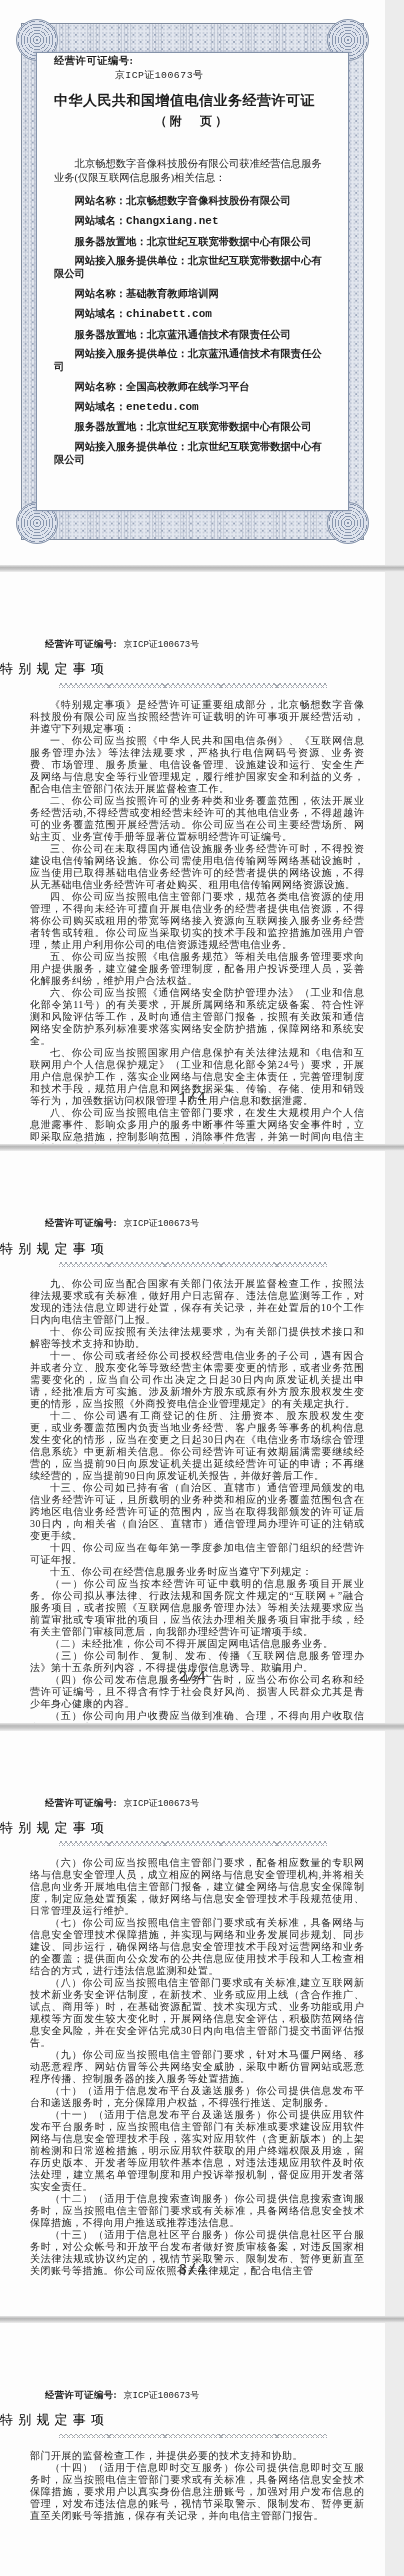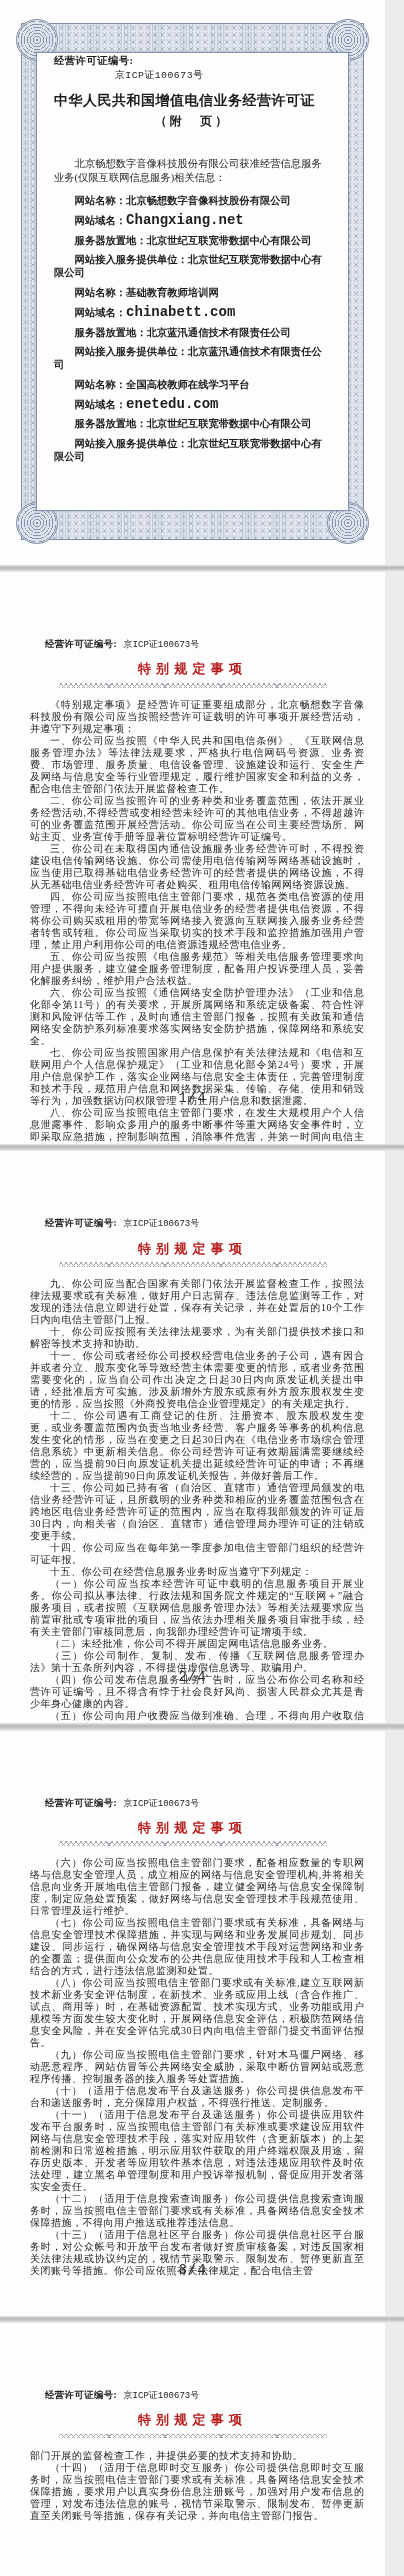--- a/index.html
+++ b/index.html
@@ -58,30 +58,30 @@
   .cover-title{
     margin:10.3px 0 0;text-align:left;font-size:14px;font-weight:bold;
     letter-spacing:0.5px;line-height:17.5px;
   }
   .cover-subtitle{
     margin:5.2px 0 0;text-align:center;font-size:12px;font-weight:bold;letter-spacing:3.1px;
   }
   .cover-intro{margin:29px 0 0;text-indent:2em;line-height:14px;}
   .cover-fields{margin-top:9.3px;}
   .cover-fields p{margin:6.7px 0 0;text-indent:2em;line-height:13px;font-weight:bold;}
-  .mono{font-family:"Liberation Mono","DejaVu Sans Mono",monospace;font-size:14px;text-align:right;}
+  .mono{font-family:"Liberation Mono","DejaVu Sans Mono",monospace;font-size:11px;text-align:right;}
 
   
   .prov-header{padding:66px 0 0 45px;font-size:9.3px;white-space:nowrap;}
   .prov-lic-label{font-weight:bold;letter-spacing:0.5px;}
   .prov-lic-no{margin-left:4.1px;font-size:9px;
     font-family:"Liberation Mono","DejaVu Sans Mono",monospace;}
   .prov-title{
-    margin:9.3px 0 0;text-align:center;font-size:13px;font-weight:bold;
-    letter-spacing:5.2px;color:#b91c1c;
+    margin:9.3px 0 0;text-align:left;font-size:13px;font-weight:normal;
+    letter-spacing:5.2px;color:#000000;
   }
   .zigzag{
     width:268px;height:4.6px;margin:4.6px auto 0;opacity:.8;
     background:
       repeating-linear-gradient(45deg,#8f949c 0 0.8px,transparent 0.8px 3.6px),
       repeating-linear-gradient(-45deg,#8f949c 0 0.8px,transparent 0.8px 3.6px);
   }
   .prov-body{
     margin:11.3px 20.6px 0 30px;
     font-size:10px;line-height:12px;letter-spacing:0.5px;

